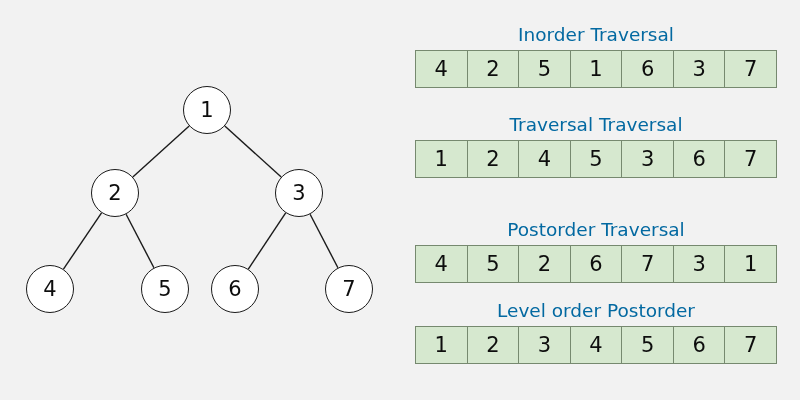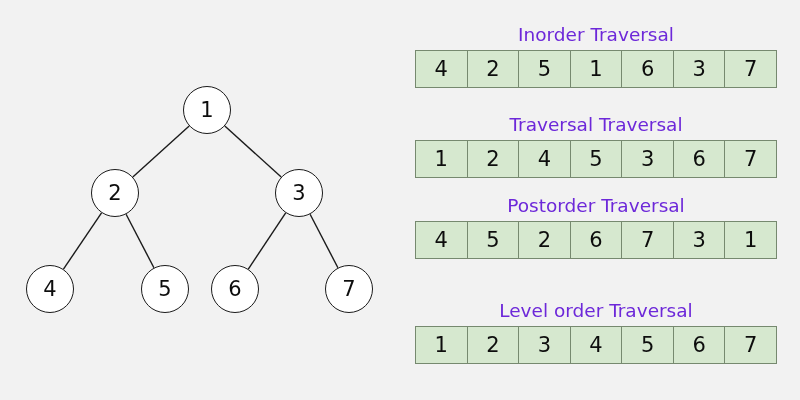--- a/index.html
+++ b/index.html
@@ -63,21 +63,21 @@
     height: 400px;
   }
   .traversal-block {
     position: absolute;
     left: 15px;
     width: 362px;
   }
   .traversal-title {
     text-align: center;
     font-size: 18.5px;
-    color: #6d28d9;
+    color: #0369a1;
     line-height: 1.1;
     margin-bottom: 5px;
     white-space: nowrap;
     font-family: "DejaVu Sans", sans-serif;
   }
   .traversal-row {
     display: flex;
     width: 362px;
     height: 38px;
     border: 1.5px solid #76896f;
@@ -188,21 +188,21 @@
             <span class="traversal-cell-value">3</span>
           </div>
           <div class="traversal-cell" style="background: rgb(214, 232, 207); border-right-color: rgb(118, 137, 111);">
             <span class="traversal-cell-value">6</span>
           </div>
           <div class="traversal-cell" style="background: rgb(214, 232, 207); border-right-color: rgb(118, 137, 111);">
             <span class="traversal-cell-value">7</span>
           </div>
         </div>
       </div>
-      <div class="traversal-block" style="top: 196px;">
+      <div class="traversal-block" style="top: 220px;">
         <div class="traversal-title">Postorder Traversal</div>
         <div class="traversal-row" style="border-color: rgb(118, 137, 111);">
           <div class="traversal-cell" style="background: rgb(214, 232, 207); border-right-color: rgb(118, 137, 111);">
             <span class="traversal-cell-value">4</span>
           </div>
           <div class="traversal-cell" style="background: rgb(214, 232, 207); border-right-color: rgb(118, 137, 111);">
             <span class="traversal-cell-value">5</span>
           </div>
           <div class="traversal-cell" style="background: rgb(214, 232, 207); border-right-color: rgb(118, 137, 111);">
             <span class="traversal-cell-value">2</span>
@@ -215,21 +215,21 @@
           </div>
           <div class="traversal-cell" style="background: rgb(214, 232, 207); border-right-color: rgb(118, 137, 111);">
             <span class="traversal-cell-value">3</span>
           </div>
           <div class="traversal-cell" style="background: rgb(214, 232, 207); border-right-color: rgb(118, 137, 111);">
             <span class="traversal-cell-value">1</span>
           </div>
         </div>
       </div>
       <div class="traversal-block" style="top: 301px;">
-        <div class="traversal-title">Level order Traversal</div>
+        <div class="traversal-title">Level order Postorder</div>
         <div class="traversal-row" style="border-color: rgb(118, 137, 111);">
           <div class="traversal-cell" style="background: rgb(214, 232, 207); border-right-color: rgb(118, 137, 111);">
             <span class="traversal-cell-value">1</span>
           </div>
           <div class="traversal-cell" style="background: rgb(214, 232, 207); border-right-color: rgb(118, 137, 111);">
             <span class="traversal-cell-value">2</span>
           </div>
           <div class="traversal-cell" style="background: rgb(214, 232, 207); border-right-color: rgb(118, 137, 111);">
             <span class="traversal-cell-value">3</span>
           </div>

